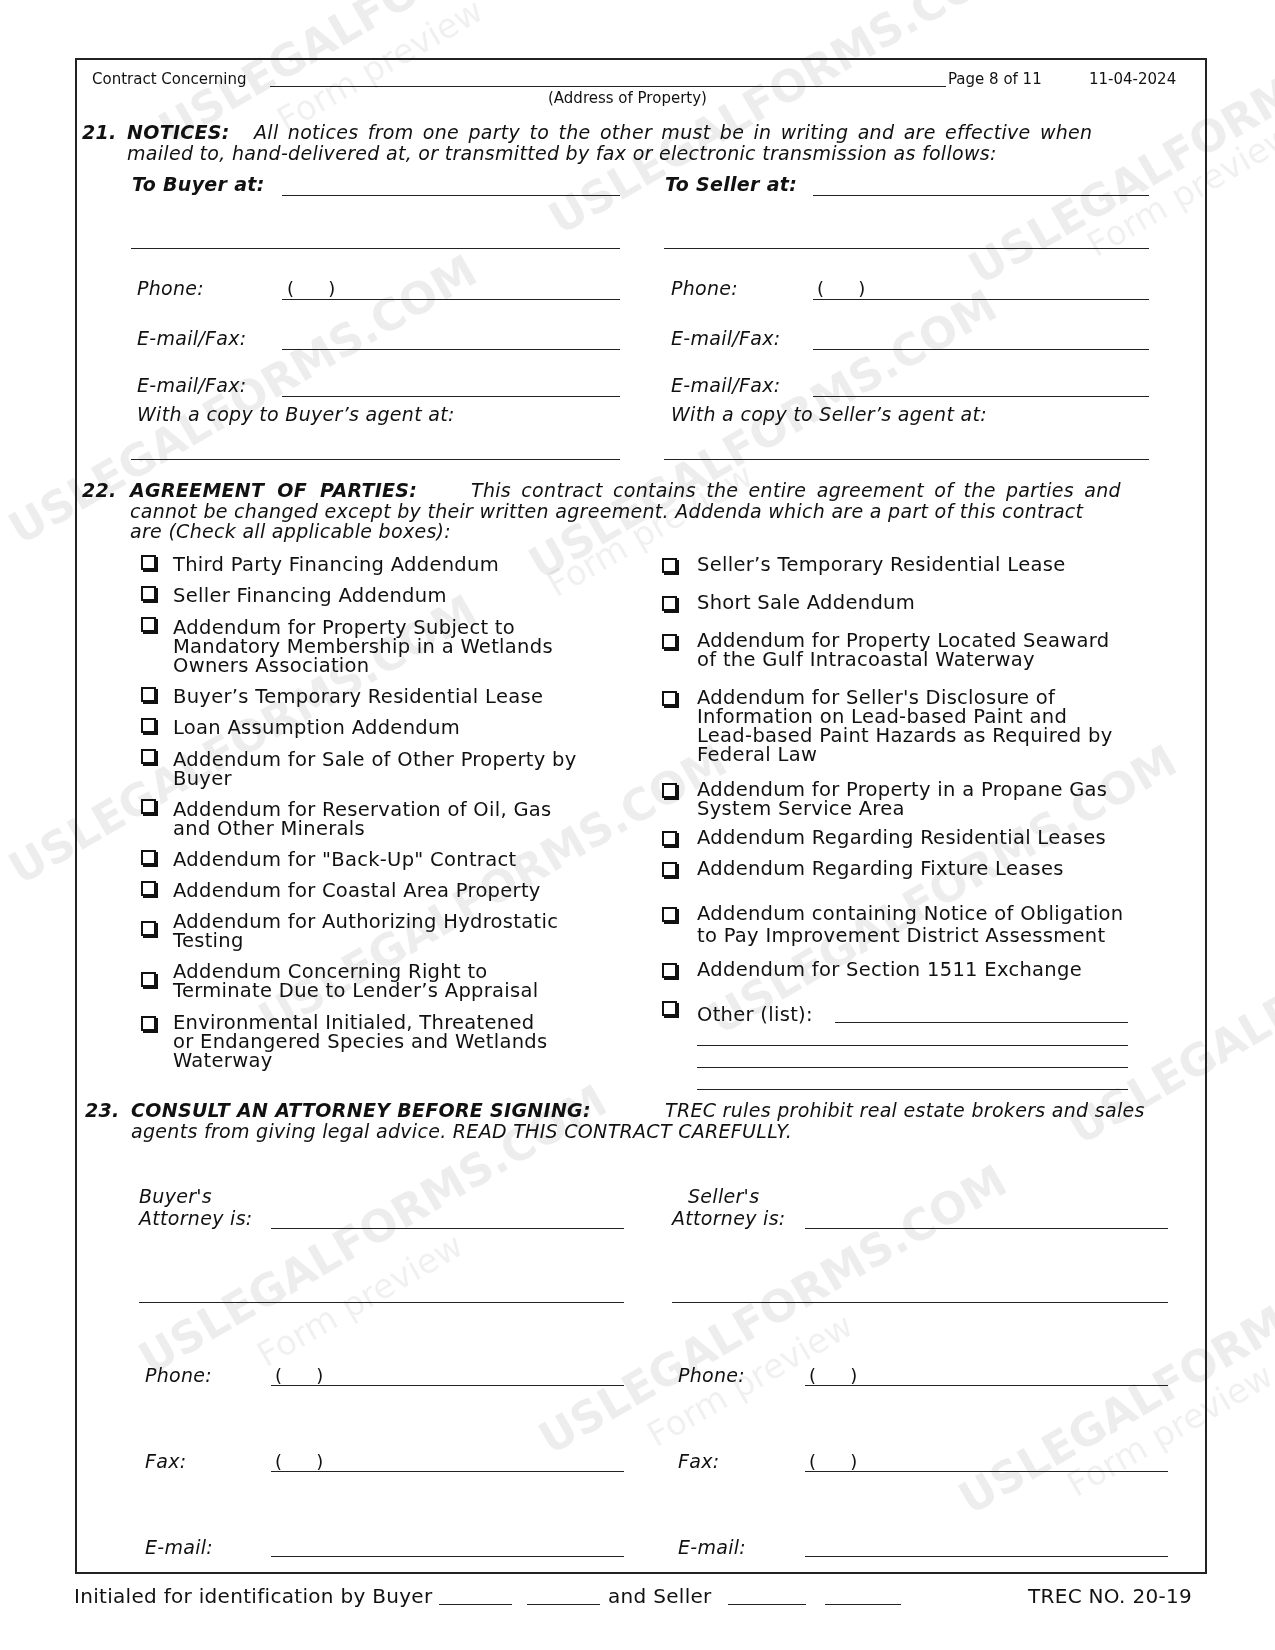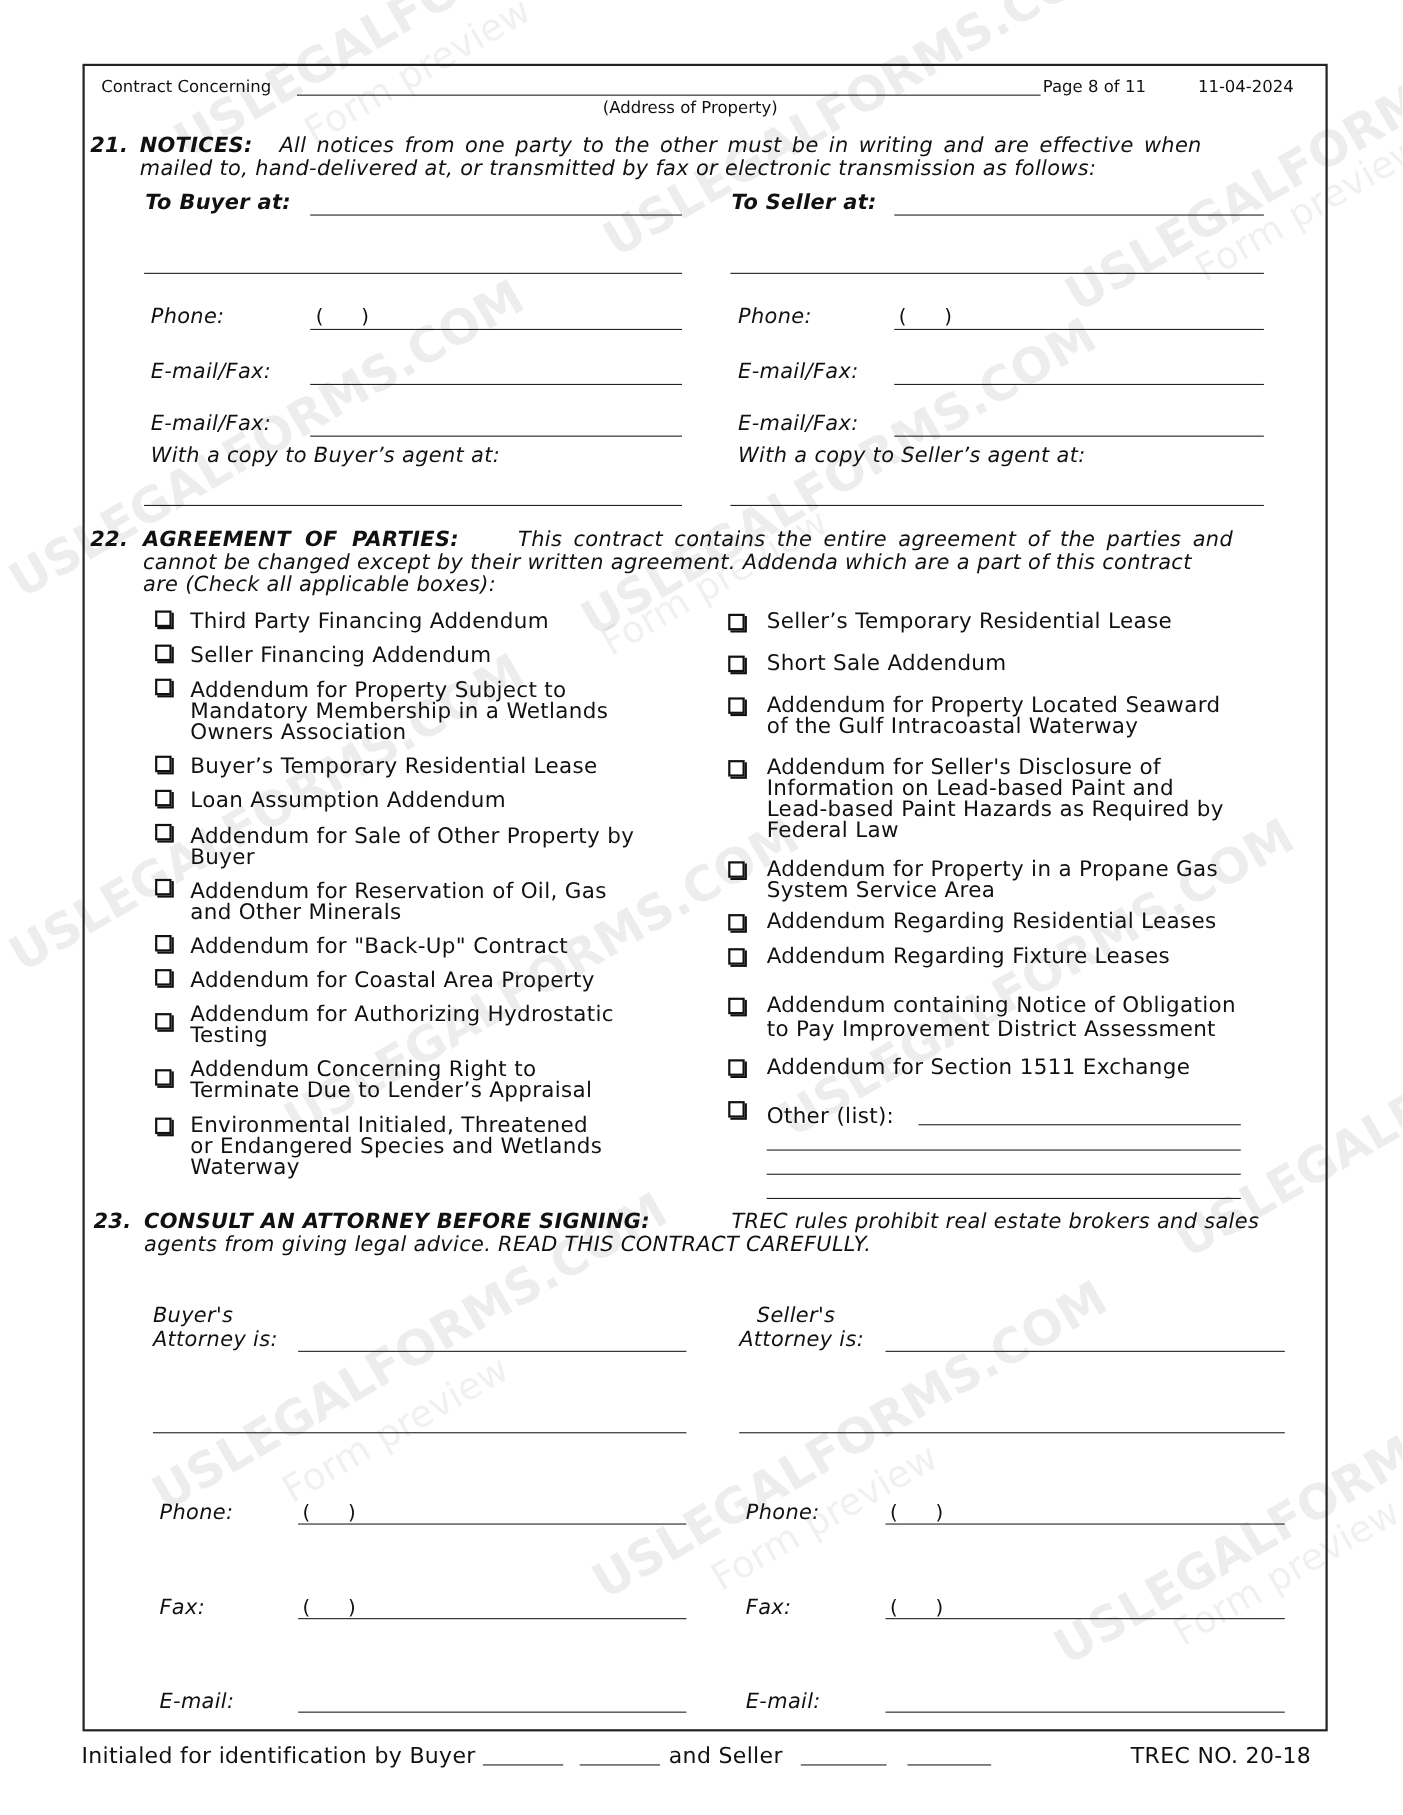--- a/index.html
+++ b/index.html
@@ -220,15 +220,15 @@
     <div class="line" style="left:805px;top:1556px;width:363px"></div>
   </div>
 
   <div>
     <div class="footer" style="left:74px;top:1584px">Initialed for identification by Buyer</div>
     <div class="line" style="left:439px;top:1604px;width:73px"></div>
     <div class="line" style="left:527px;top:1604px;width:73px"></div>
     <div class="footer" style="left:608px;top:1584px">and Seller</div>
     <div class="line" style="left:728px;top:1604px;width:78px"></div>
     <div class="line" style="left:825px;top:1604px;width:76px"></div>
-    <div class="footer" style="left:1028px;top:1584px">TREC NO. 20-18</div>
+    <div class="footer" style="left:1028px;top:1584px">TREC NO. 20-19</div>
   </div>
 </div>
 
 </body></html>

